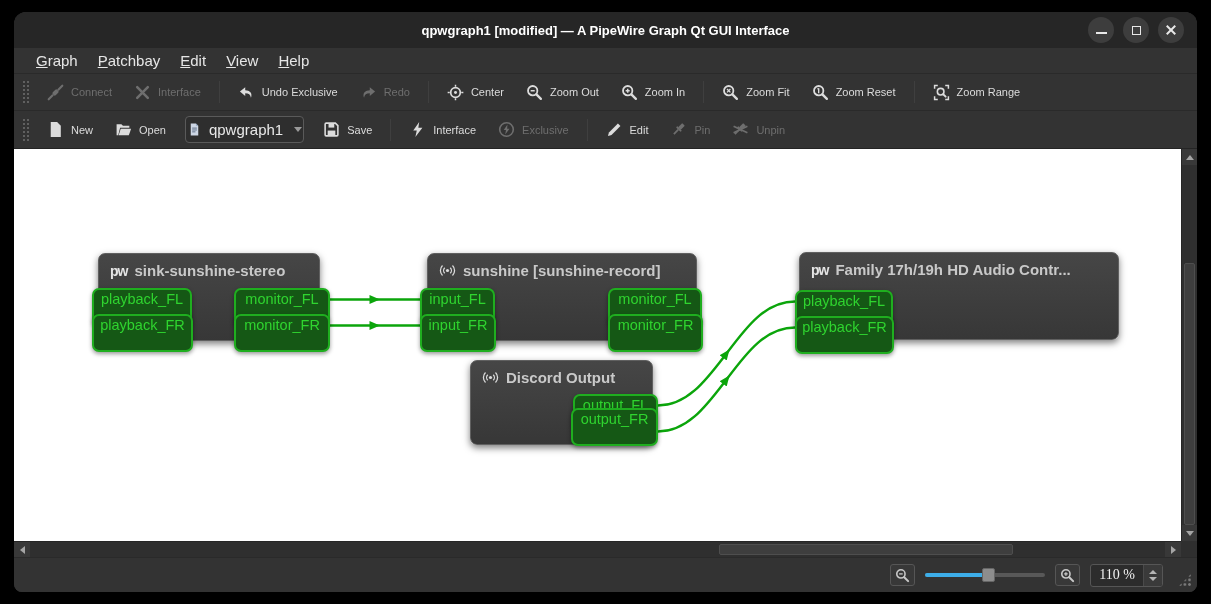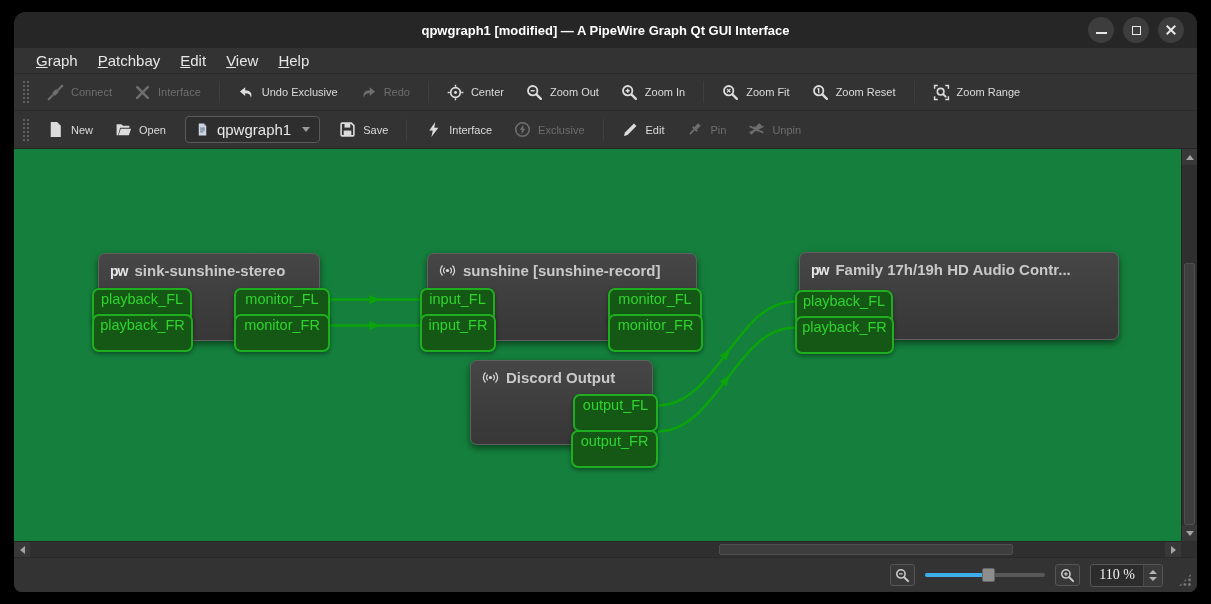--- a/index.html
+++ b/index.html
@@ -38,27 +38,27 @@
   .thandle { width:8px; height:24px; margin:0 6px 0 4px;
     background-image:radial-gradient(#606060 1px, transparent 1.1px);
     background-size:4px 4px; }
   .titem { display:flex; align-items:center; gap:7px; padding:6px 11px;
     color:#dcdcdc; font-size:11px; white-space:nowrap; }
   .titem.disabled { color:#6e6e6e; }
   .tsep { width:1px; height:22px; background:#272727; border-right:1px solid #3f3f3f;
     margin:0 7px; }
   .ic { width:17px; height:17px; flex:0 0 auto; }
   .combobox { display:flex; align-items:center; gap:7px; height:27px; margin:0 8px;
-    padding:0 9px; background:#2e2e2e; border:1px solid #5a5a5a; border-radius:4px;
+    padding:0 1px; background:#2e2e2e; border:1px solid #5a5a5a; border-radius:4px;
     color:#e8e8e8; font-size:15px; }
   .combo-arrow { width:0; height:0; border-left:4.5px solid transparent;
     border-right:4.5px solid transparent; border-top:5px solid #9a9a9a; margin-left:4px; }
 
   
-  .canvas { position:relative; flex:1 1 auto; background:#15803d;
+  .canvas { position:relative; flex:1 1 auto; background:#ffffff;
     border-top:1px solid #242424; overflow:hidden;padding-left:48px; }
   .wires { position:absolute; left:0; top:0; z-index:1; }
   .node { position:absolute; background:linear-gradient(#464646,#373737);
     border:1px solid #606060; border-radius:7px;
     box-shadow:0 3px 7px rgba(0,0,0,.5); z-index:0; }
   .node-header { display:flex; align-items:center; gap:7px; padding:8px 11px;
     color:#c9c9c9; font-weight:bold; font-size:15px; white-space:nowrap; overflow:hidden; }
   .pw { font-weight:bold; font-size:14px; color:#e4e4e4; letter-spacing:-1px; }
   .node-icon { width:17px; height:17px; color:#dcdcdc; flex:0 0 auto; }
   .port { position:absolute; height:38px; border:2px solid #1fae1f; border-radius:7px;
@@ -373,21 +373,21 @@
     <div class="node" style="left:456px;top:211px;width:183px;height:85px">
       <div class="node-header">
         <svg class="node-icon" viewBox="0 0 16 16">
             <circle cx="8" cy="8" r="1.5" fill="currentColor"></circle>
             <path d="M5.4 5.4 A3.7 3.7 0 0 0 5.4 10.6 M10.6 5.4 A3.7 3.7 0 0 1 10.6 10.6 M3.3 3.3 A6.6 6.6 0 0 0 3.3 12.7 M12.7 3.3 A6.6 6.6 0 0 1 12.7 12.7" fill="none" stroke="currentColor" stroke-width="1.2"></path>
           </svg>
         <span>Discord Output</span>
       </div>
     </div>
     <div class="port" style="left:559px;top:245px;width:85px">output_FL</div>
-    <div class="port" style="left:557px;top:281px;width:87px">output_FR</div>
+    <div class="port" style="left:557px;top:259px;width:87px">output_FR</div>
 
     <div class="vscroll">
       <div class="sbtn" style="top:0">
           <span class="arr-up"></span>
         </div>
       <div class="vthumb"></div>
       <div class="sbtn" style="bottom:0">
           <span class="arr-dn"></span>
         </div>
     </div>

